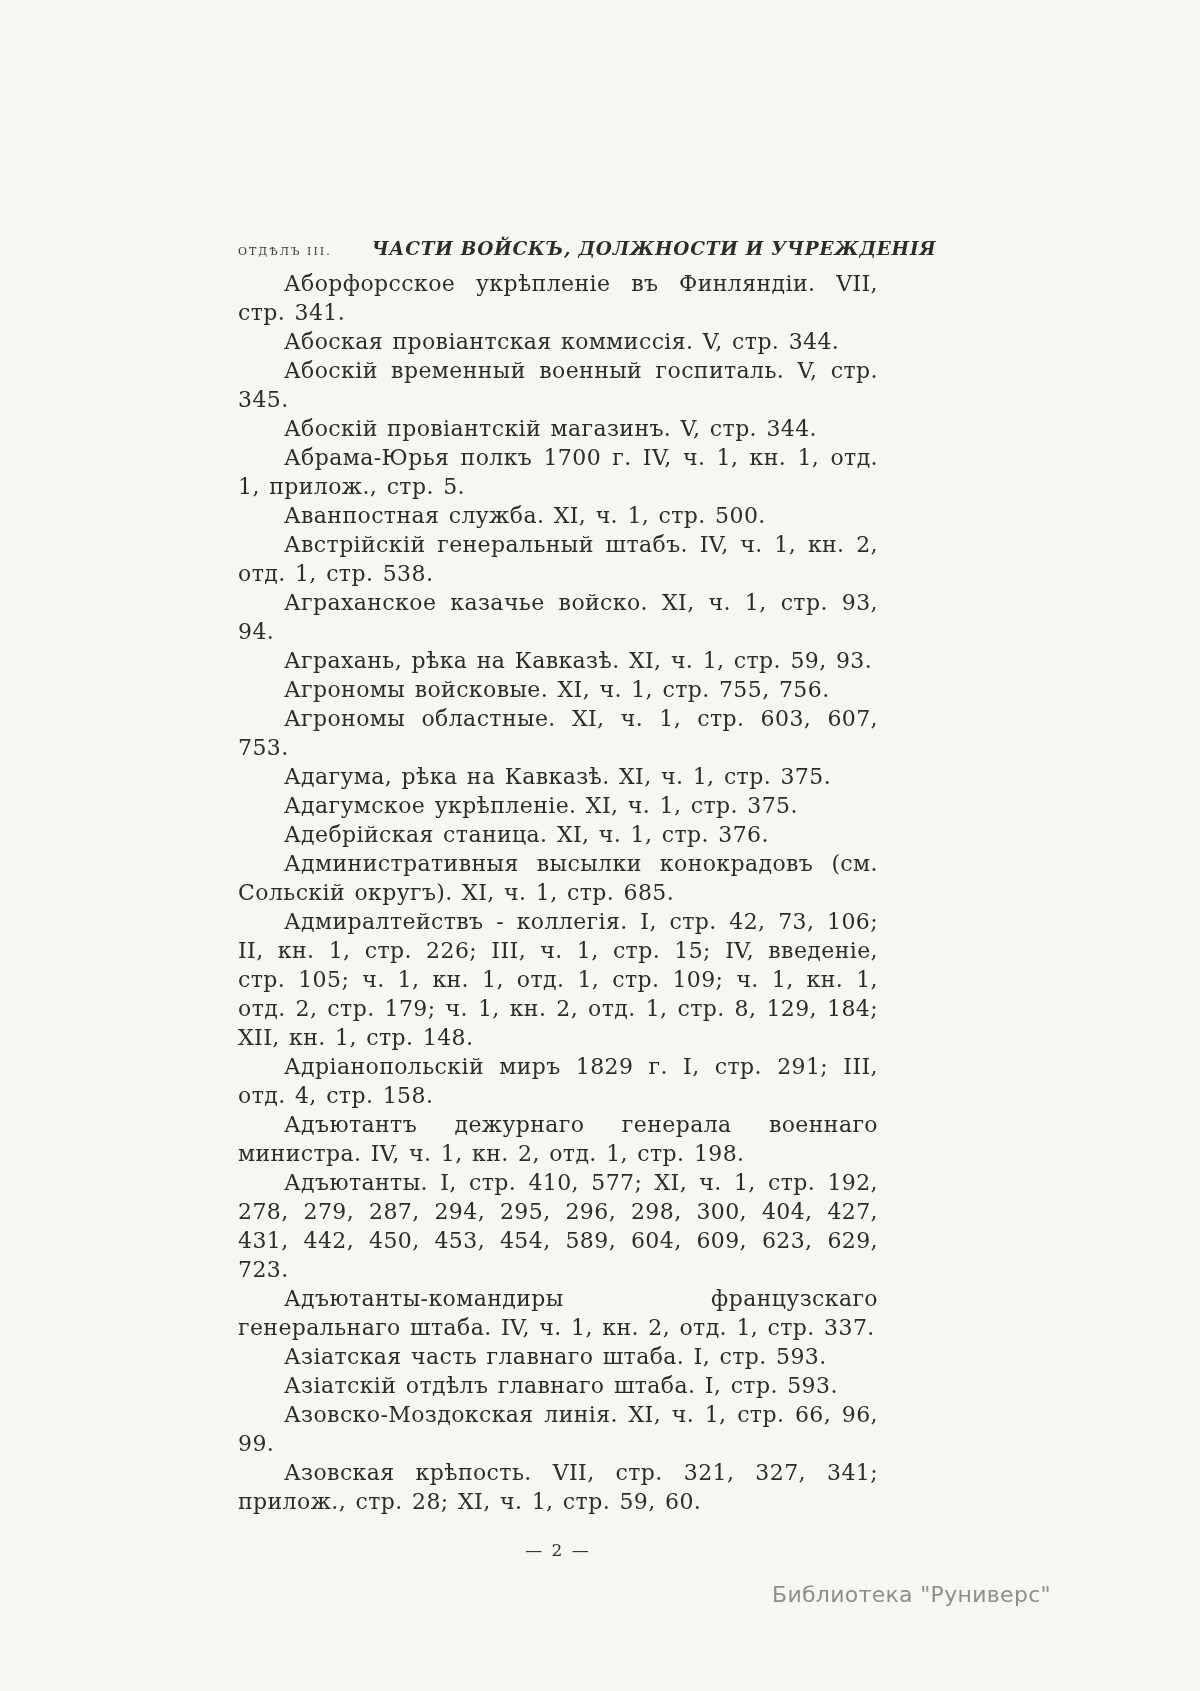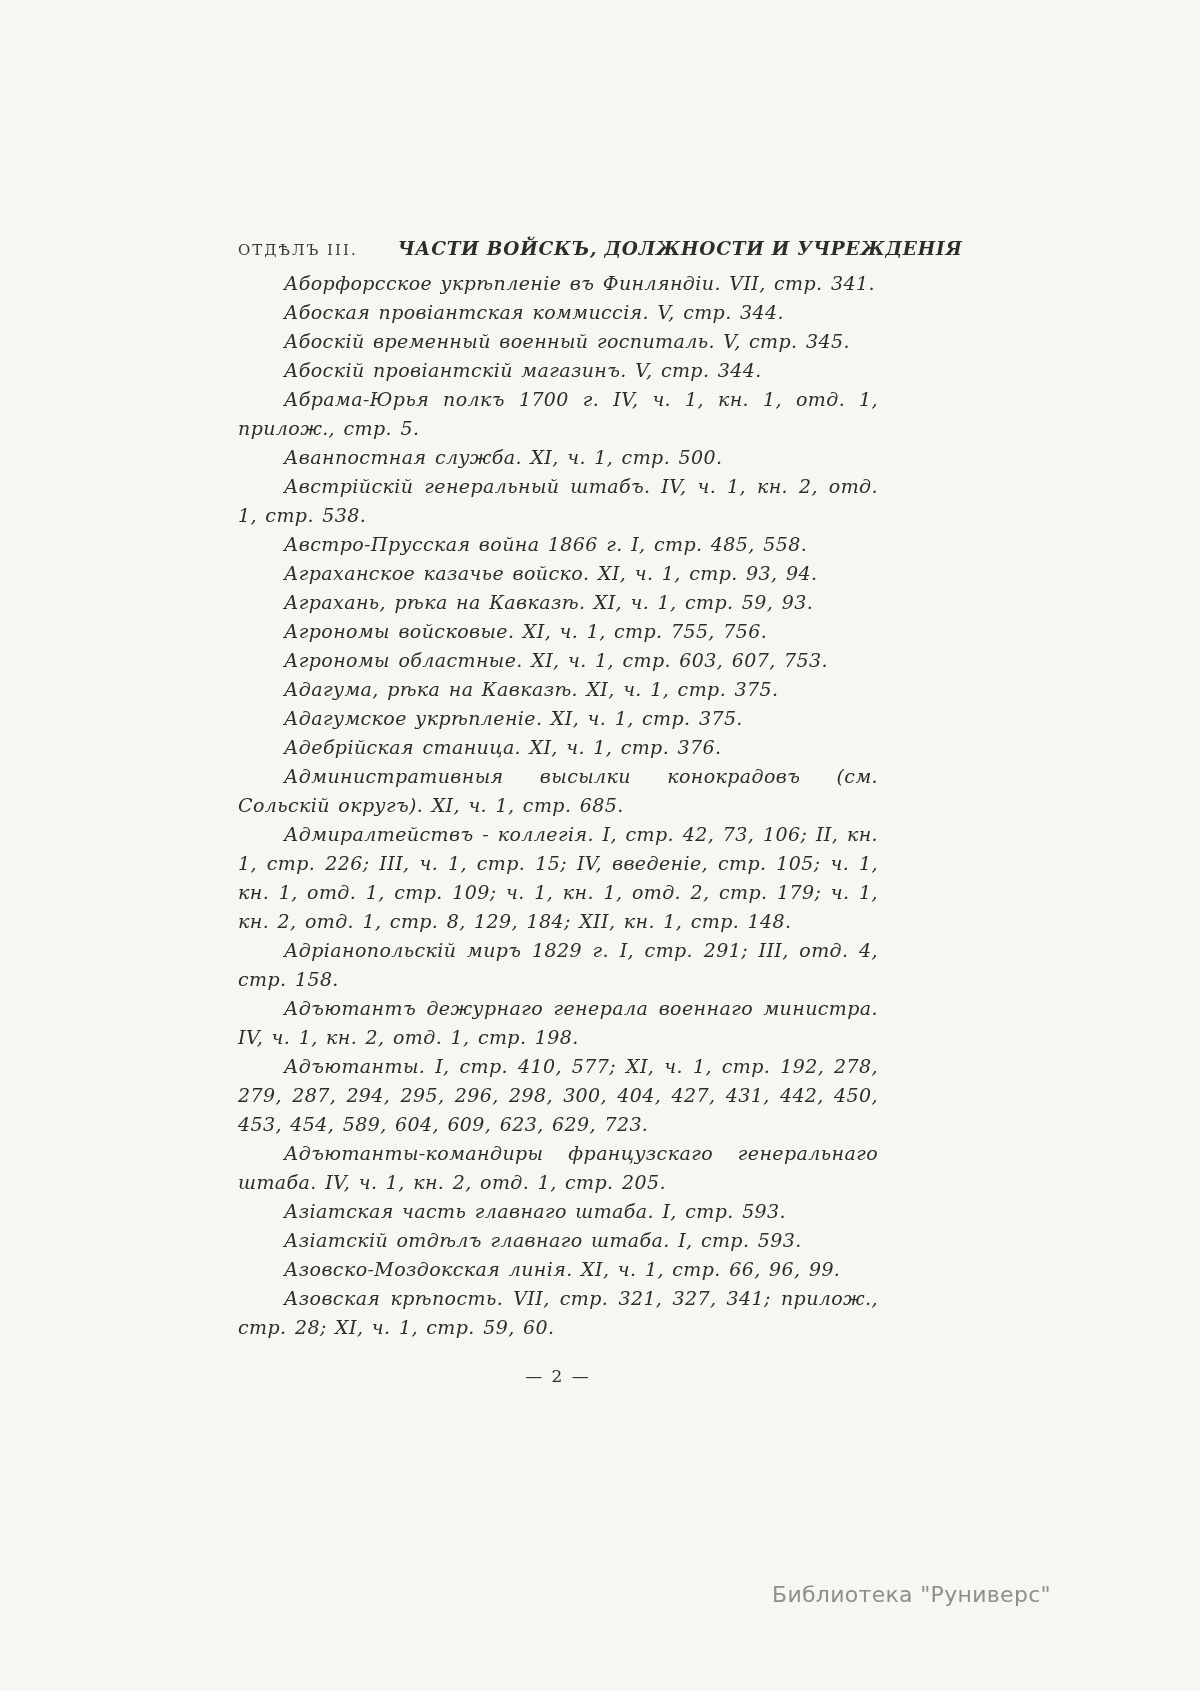--- a/index.html
+++ b/index.html
@@ -20,45 +20,44 @@
     left: 238px;
     top: 238px;
     width: 640px;
   }
   .header {
     display: flex;
     align-items: baseline;
     margin-bottom: 10px;
   }
   .section-label {
-    font-size: 15px;
+    font-size: 11px;
     letter-spacing: 2px;
     color: #3a3836;
     white-space: nowrap;
     flex: 0 0 auto;
   }
   .header-title {
     flex: 1 1 auto;
     text-align: left;
     font-style: italic;
     font-weight: bold;
     font-size: 18.5px;
     letter-spacing: 0.8px;
     white-space: nowrap;
     padding-left: 40px;
   }
   .entries p.entry {
     margin: 0;
-    font-size: 19px;
+    font-size: 22px;
     line-height: 29px;
     text-align: justify;
     text-indent: 46px;
     letter-spacing: 0.4px;
     word-spacing: 2px;
-    font-style: italic;
   }
   .footer {
     margin-top: 24px;
     text-align: center;
     font-size: 17px;
     letter-spacing: 2px;
     color: #2e2c2a;
   }
   .watermark {
     position: absolute;
@@ -80,34 +79,33 @@
   </div>
 
   <div class="entries" id="entries">
       <p class="entry">Аборфорсское укрѣпленіе въ Финляндіи. VII, стр. 341.</p>
       <p class="entry">Абоская провіантская коммиссія. V, стр. 344.</p>
       <p class="entry">Абоскій временный военный госпиталь. V, стр. 345.</p>
       <p class="entry">Абоскій провіантскій магазинъ. V, стр. 344.</p>
       <p class="entry">Абрама-Юрья полкъ 1700 г. IV, ч. 1, кн. 1, отд. 1, прилож., стр. 5.</p>
       <p class="entry">Аванпостная служба. XI, ч. 1, стр. 500.</p>
       <p class="entry">Австрійскій генеральный штабъ. IV, ч. 1, кн. 2, отд. 1, стр. 538.</p>
-      <p class="entry">Австро-Прусская война 1866 г. I, стр. 485, 558.</p>
       <p class="entry">Аграханское казачье войско. XI, ч. 1, стр. 93, 94.</p>
       <p class="entry">Аграхань, рѣка на Кавказѣ. XI, ч. 1, стр. 59, 93.</p>
       <p class="entry">Агрономы войсковые. XI, ч. 1, стр. 755, 756.</p>
       <p class="entry">Агрономы областные. XI, ч. 1, стр. 603, 607, 753.</p>
       <p class="entry">Адагума, рѣка на Кавказѣ. XI, ч. 1, стр. 375.</p>
       <p class="entry">Адагумское укрѣпленіе. XI, ч. 1, стр. 375.</p>
       <p class="entry">Адебрійская станица. XI, ч. 1, стр. 376.</p>
       <p class="entry">Административныя высылки конокрадовъ (см. Сольскій округъ). XI, ч. 1, стр. 685.</p>
       <p class="entry">Адмиралтействъ - коллегія. I, стр. 42, 73, 106; II, кн. 1, стр. 226; III, ч. 1, стр. 15; IV, введеніе, стр. 105; ч. 1, кн. 1, отд. 1, стр. 109; ч. 1, кн. 1, отд. 2, стр. 179; ч. 1, кн. 2, отд. 1, стр. 8, 129, 184; XII, кн. 1, стр. 148.</p>
       <p class="entry">Адріанопольскій миръ 1829 г. I, стр. 291; III, отд. 4, стр. 158.</p>
       <p class="entry">Адъютантъ дежурнаго генерала военнаго министра. IV, ч. 1, кн. 2, отд. 1, стр. 198.</p>
       <p class="entry">Адъютанты. I, стр. 410, 577; XI, ч. 1, стр. 192, 278, 279, 287, 294, 295, 296, 298, 300, 404, 427, 431, 442, 450, 453, 454, 589, 604, 609, 623, 629, 723.</p>
-      <p class="entry">Адъютанты-командиры французскаго генеральнаго штаба. IV, ч. 1, кн. 2, отд. 1, стр. 205.</p>
+      <p class="entry">Адъютанты-командиры французскаго генеральнаго штаба. IV, ч. 1, кн. 2, отд. 1, стр. 337.</p>
       <p class="entry">Азіатская часть главнаго штаба. I, стр. 593.</p>
       <p class="entry">Азіатскій отдѣлъ главнаго штаба. I, стр. 593.</p>
       <p class="entry">Азовско-Моздокская линія. XI, ч. 1, стр. 66, 96, 99.</p>
       <p class="entry">Азовская крѣпость. VII, стр. 321, 327, 341; прилож., стр. 28; XI, ч. 1, стр. 59, 60.</p>
     </div>
 
   <div class="footer">— 2 —</div>
 </div>
 
 <div class="watermark">Библиотека "Руниверс"</div>

